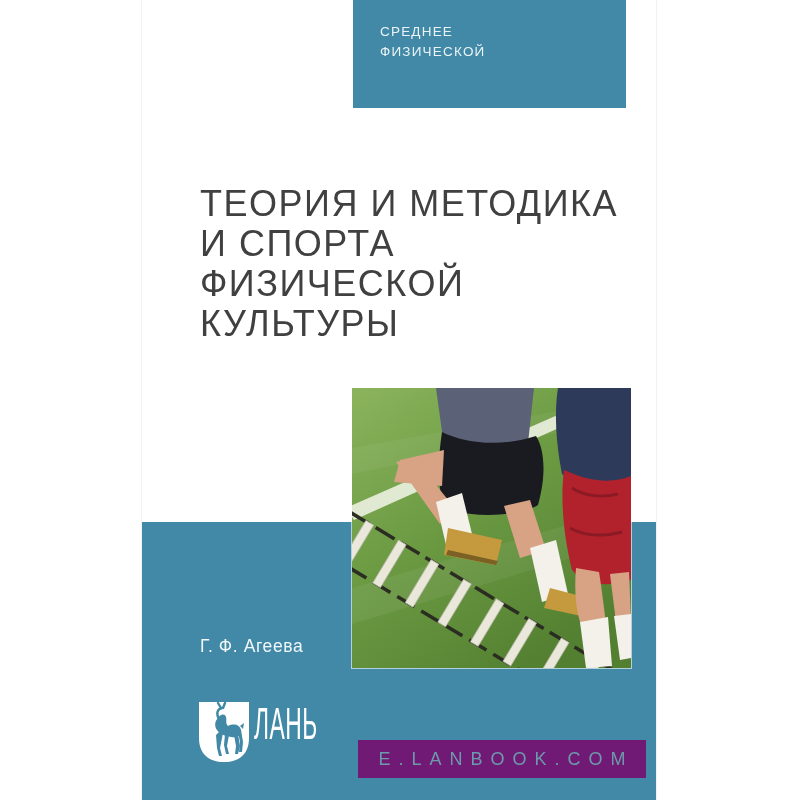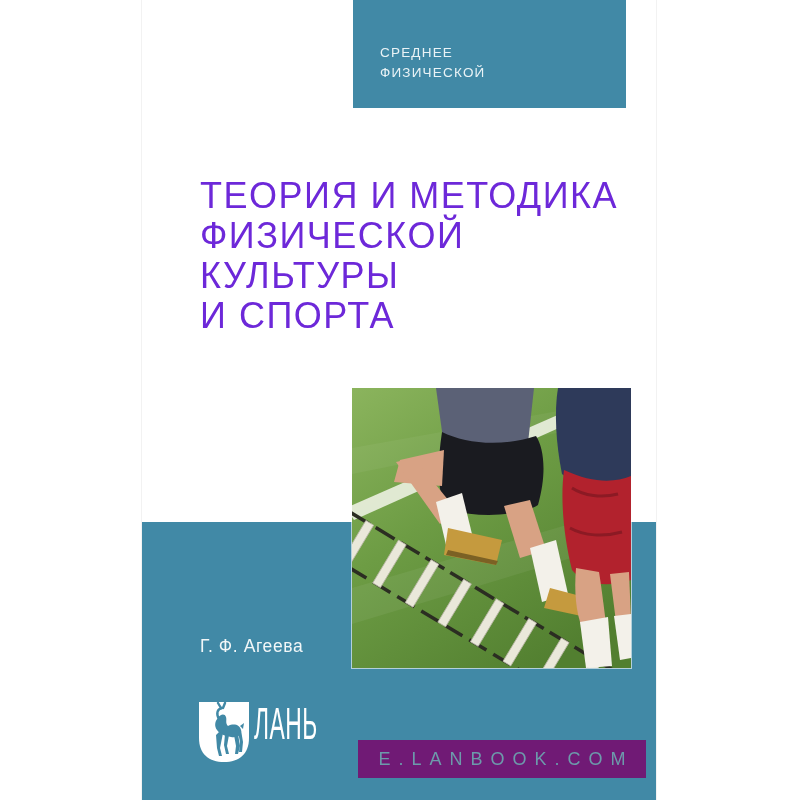--- a/index.html
+++ b/index.html
@@ -2,24 +2,24 @@
 <html><head>
 <meta charset="utf-8">
 <style>
   html,body{margin:0;padding:0;background:#ffffff;}
   body{width:800px;height:800px;font-family:"Liberation Sans",sans-serif;-webkit-font-smoothing:antialiased;}
   .page{position:relative;width:800px;height:800px;background:#ffffff;overflow:hidden;}
   .cover{position:absolute;left:142px;top:0;width:514px;height:800px;background:#ffffff;
          box-shadow:0 0 0 1px rgba(0,0,0,0.05);}
   
   .spo-badge{position:absolute;left:211px;top:0;width:273px;height:108px;background:#4189a6;
-             box-sizing:border-box;padding:43px 0 0 27px;}
+             box-sizing:border-box;padding:22px 0 0 27px;}
   .spo-badge .line{color:#eaf3f6;font-size:13.5px;line-height:20px;letter-spacing:1.2px;font-weight:400;}
   
-  .title{position:absolute;left:58px;top:176px;color:#6d28d9;}
+  .title{position:absolute;left:58px;top:184px;color:#404040;}
   .title .line{font-size:36px;line-height:40px;letter-spacing:1.5px;font-weight:400;}
   
   .photo{position:absolute;left:210px;top:388px;width:279px;height:280px;overflow:hidden;
          box-shadow:0 0 0 1px rgba(255,255,255,0.6);}
   .photo svg{display:block;}
   
   .band{position:absolute;left:0;top:522px;width:514px;height:278px;background:#4189a6;}
   
   .authors{position:absolute;left:58px;top:636px;}
   .authors .line{color:#f2f7f8;font-size:17.5px;line-height:21px;letter-spacing:0.6px;}
@@ -38,22 +38,22 @@
 <div class="page">
   <div class="cover">
 
     <div class="spo-badge">
       <div class="line">СРЕДНЕЕ</div>
       <div class="line">ФИЗИЧЕСКОЙ</div>
     </div>
 
     <div class="title">
       <div class="line">ТЕОРИЯ И МЕТОДИКА</div>
+      <div class="line">И СПОРТА</div>
       <div class="line">ФИЗИЧЕСКОЙ КУЛЬТУРЫ</div>
-      <div class="line">И СПОРТА</div>
     </div>
 
     <div class="band"></div>
 
     <div class="photo" title="Two athletes' legs running through an agility rope ladder on green turf, white socks and gold cleats, one in black shorts and one in red shorts">
       <svg width="279" height="280" viewBox="0 0 279 280" preserveAspectRatio="none">
         <defs>
           <linearGradient id="grass" x1="0" y1="0" x2="0.7" y2="1">
             <stop offset="0" stop-color="#8bb45d"></stop>
             <stop offset="0.45" stop-color="#6d9c44"></stop>

